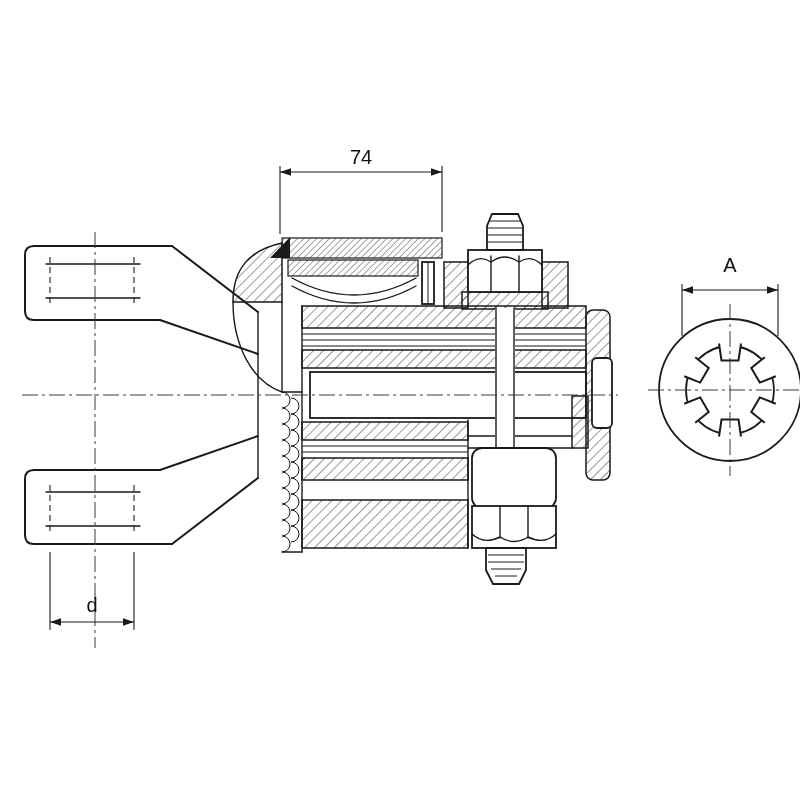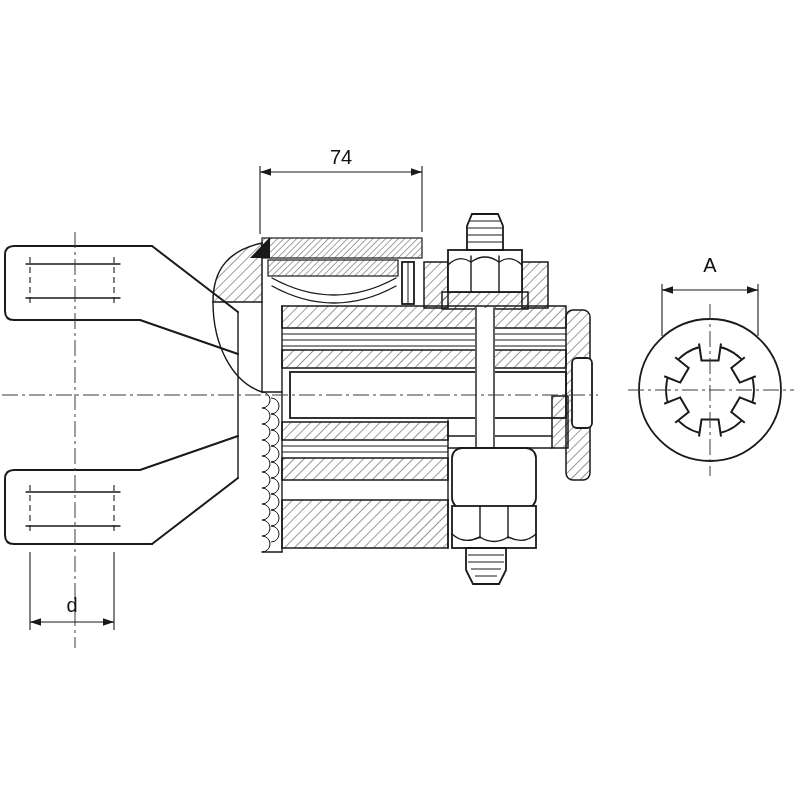--- a/index.html
+++ b/index.html
@@ -1,16 +1,16 @@
 <!DOCTYPE html>
 <html><head>
 <meta charset="utf-8">
 <style>
   html,body{margin:0;padding:0;background:#ffffff;}
-  .page{width:701px;height:800px;background:#fff;position:relative;font-family:"Liberation Sans","DejaVu Sans",sans-serif;}
+  .page{width:701px;height:800px;background:#fff;position:relative;font-family:"Liberation Sans","DejaVu Sans",sans-serif;padding-left:20px;}
   svg{display:block;}
   .ol{fill:none;stroke:#1a1a1a;stroke-width:2;stroke-linejoin:round;stroke-linecap:round;}
   .ol1{fill:none;stroke:#1a1a1a;stroke-width:1.4;stroke-linejoin:round;stroke-linecap:round;}
   .thin{fill:none;stroke:#1a1a1a;stroke-width:1;}
   .hid{fill:none;stroke:#1a1a1a;stroke-width:1.1;stroke-dasharray:6 4;}
   .h{fill:url(#h45);stroke:#1a1a1a;stroke-width:1.5;}
   .hf{fill:url(#h45f);stroke:#1a1a1a;stroke-width:1.2;}
   .w{fill:#ffffff;stroke:#1a1a1a;stroke-width:1.8;}
   .cl{fill:none;stroke:#3a3a3a;stroke-width:1;stroke-dasharray:16 4 3 4;}
   .dim{fill:none;stroke:#1a1a1a;stroke-width:1.1;}

